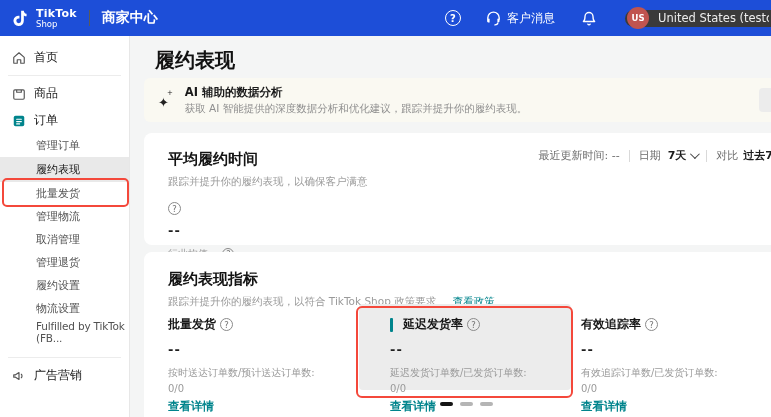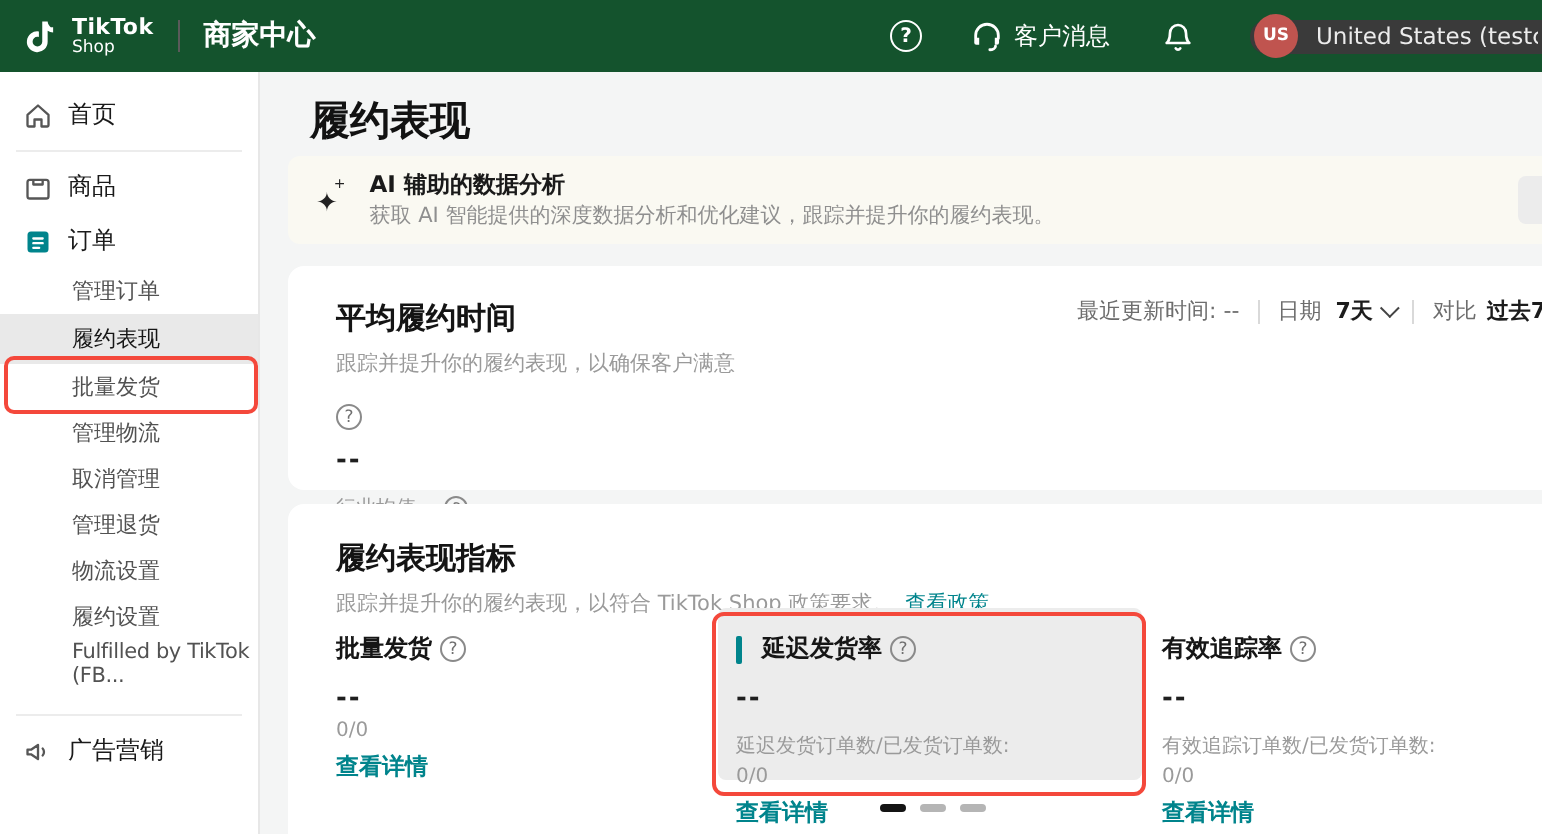--- a/index.html
+++ b/index.html
@@ -5,21 +5,21 @@
   * { box-sizing: border-box; margin: 0; padding: 0; }
   html,body { font-family: "DejaVu Sans", "Liberation Sans", sans-serif; }
   .screen {
     position: relative; width: 771px; height: 417px;
     background: #f4f5f5; overflow: hidden; font-size: 12px; color: #1a1a1a;
   }
 
   
   .header {
     position: absolute; left:0; top:0; width:771px; height:36px;
-    background:#14532d; color:#fff; display:flex; align-items:center;
+    background:#1d4ed8; color:#fff; display:flex; align-items:center;
   }
   .logo-wrap { display:flex; align-items:center; gap:6px; padding-left:12px; }
   .note-icon svg { display:block; }
   .brand-stack { display:flex; flex-direction:column; line-height:1; }
   .brand-main { font-weight:bold; font-size:11px; letter-spacing:.2px; }
   .brand-sub  { font-size:8.5px; margin-top:1px; color:#fff; }
   .hdr-divider { width:1px; height:16px; background:#5a5a5a; margin:0 12px; }
   .app-title { font-size:14px; font-weight:bold; color:#fff; }
   .hdr-right { position:absolute; right:0; top:0; height:36px; display:flex; align-items:center; }
   .hdr-icon-btn { display:flex; align-items:center; gap:5px; color:#fff; cursor:pointer; }
@@ -100,21 +100,21 @@
 
   .card-metrics { left:13px; top:216px; width:660px; height:210px; padding:18px 24px; }
   .policy-row { font-size:10.5px; color:#9a9a9a; margin-top:6px; }
   .policy-link { color:#00848c; margin-left:6px; text-decoration:none; cursor:pointer; }
 
   .metric { position:absolute; width:190px; }
   .metric-1 { left:24px; top:64px; }
   .metric-3 { left:437px; top:64px; }
   .metric-box2 {
     position:absolute; left:215px; top:52px; width:212px; height:86px;
-    background:#ececec; border-radius:4px; padding:12px 9px;
+    background:#ececec; border-radius:4px; padding:12px 31px;
   }
   .m-title-row { display:flex; align-items:center; gap:4px; }
   .m-title { font-size:12px; font-weight:bold; color:#161616; }
   .teal-bar { width:3px; height:14px; background:#00848c; margin-right:6px; border-radius:1px; }
   .m-value { font-size:13px; font-weight:bold; margin-top:9px; letter-spacing:1px; color:#1f1f1f; }
   .m-desc { font-size:10px; color:#9a9a9a; margin-top:9px; }
   .m-ratio { font-size:10px; color:#9a9a9a; margin-top:3px; }
   .m-link { display:inline-block; font-size:11.5px; font-weight:bold; color:#00848c; margin-top:5px;
             text-decoration:none; cursor:pointer; }
 
@@ -227,24 +227,24 @@
     <div class="side-item side-sub">
       <span>管理物流</span>
     </div>
     <div class="side-item side-sub">
       <span>取消管理</span>
     </div>
     <div class="side-item side-sub">
       <span>管理退货</span>
     </div>
     <div class="side-item side-sub">
+      <span>履约设置</span>
+    </div>
+    <div class="side-item side-sub">
       <span>物流设置</span>
-    </div>
-    <div class="side-item side-sub">
-      <span>履约设置</span>
     </div>
     <div class="side-item side-sub fb-item">
       <span>Fulfilled by TikTok (FB...</span>
     </div>
 
     <div class="side-divider" style="margin-top:14px"></div>
 
     <div class="side-item side-top">
       <span class="s-icon">
         <svg width="14" height="14" viewBox="0 0 24 24" fill="none" stroke="#565656" stroke-width="2" stroke-linejoin="round">          
@@ -303,20 +303,21 @@
       </div>
 
       <div class="metric metric-1">
         <div class="m-title-row">
           <span class="m-title">批量发货</span>
           <span class="q-icon">
               <i style="font-style:normal">?</i>
             </span>
         </div>
         <div class="m-value">--</div>
+        <div class="m-desc">按时送达订单数/预计送达订单数:</div>
         <div class="m-ratio">0/0</div>
         <a class="m-link">查看详情</a>
       </div>
 
       <div class="metric-box2">
         <div class="m-title-row">
           <span class="teal-bar"></span>
           <span class="m-title">延迟发货率</span>
           <span class="q-icon">
               <i style="font-style:normal">?</i>

